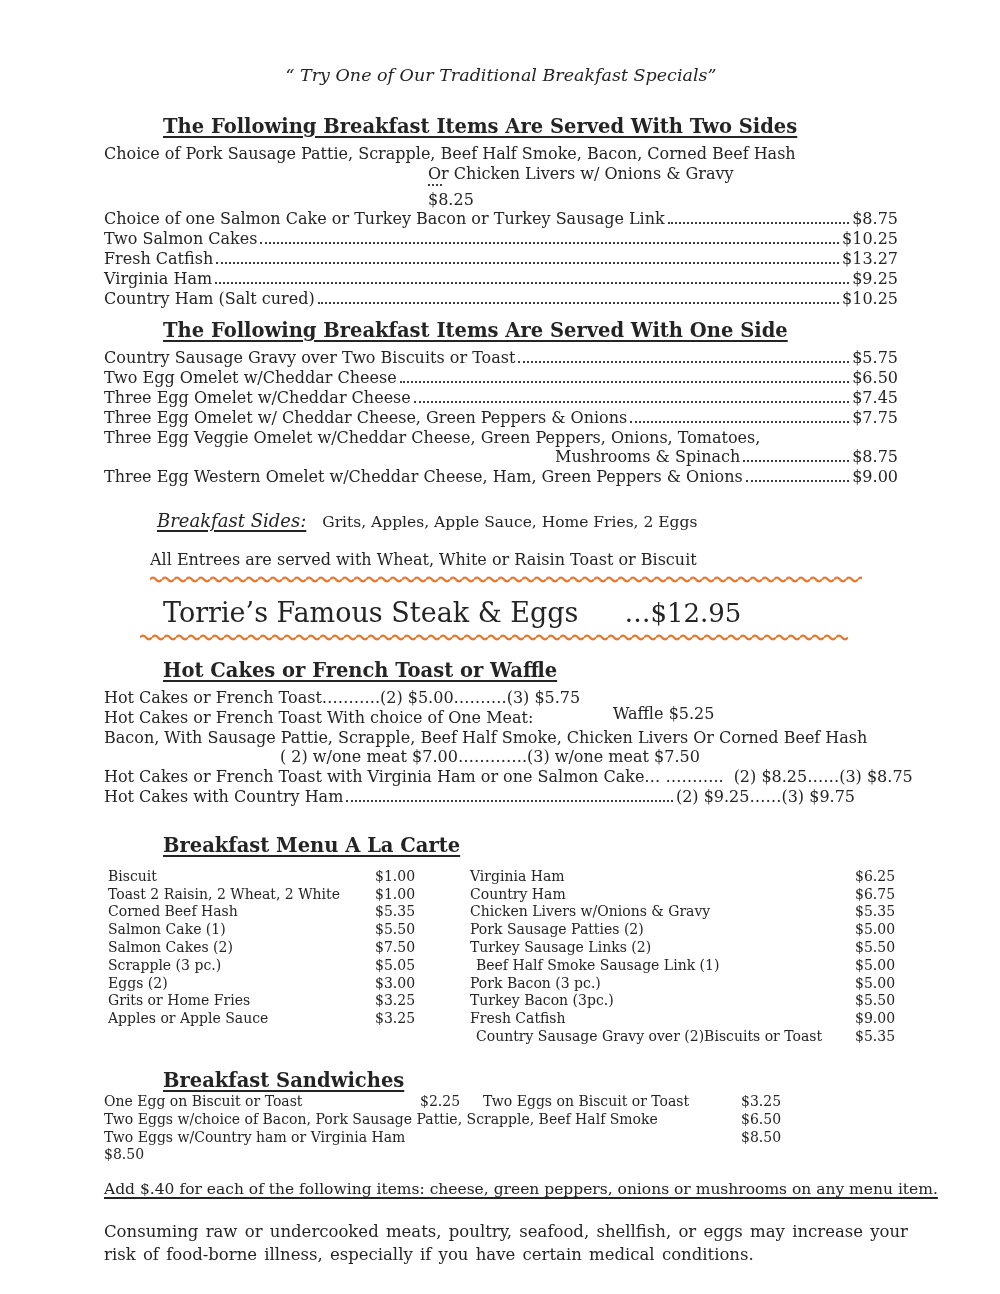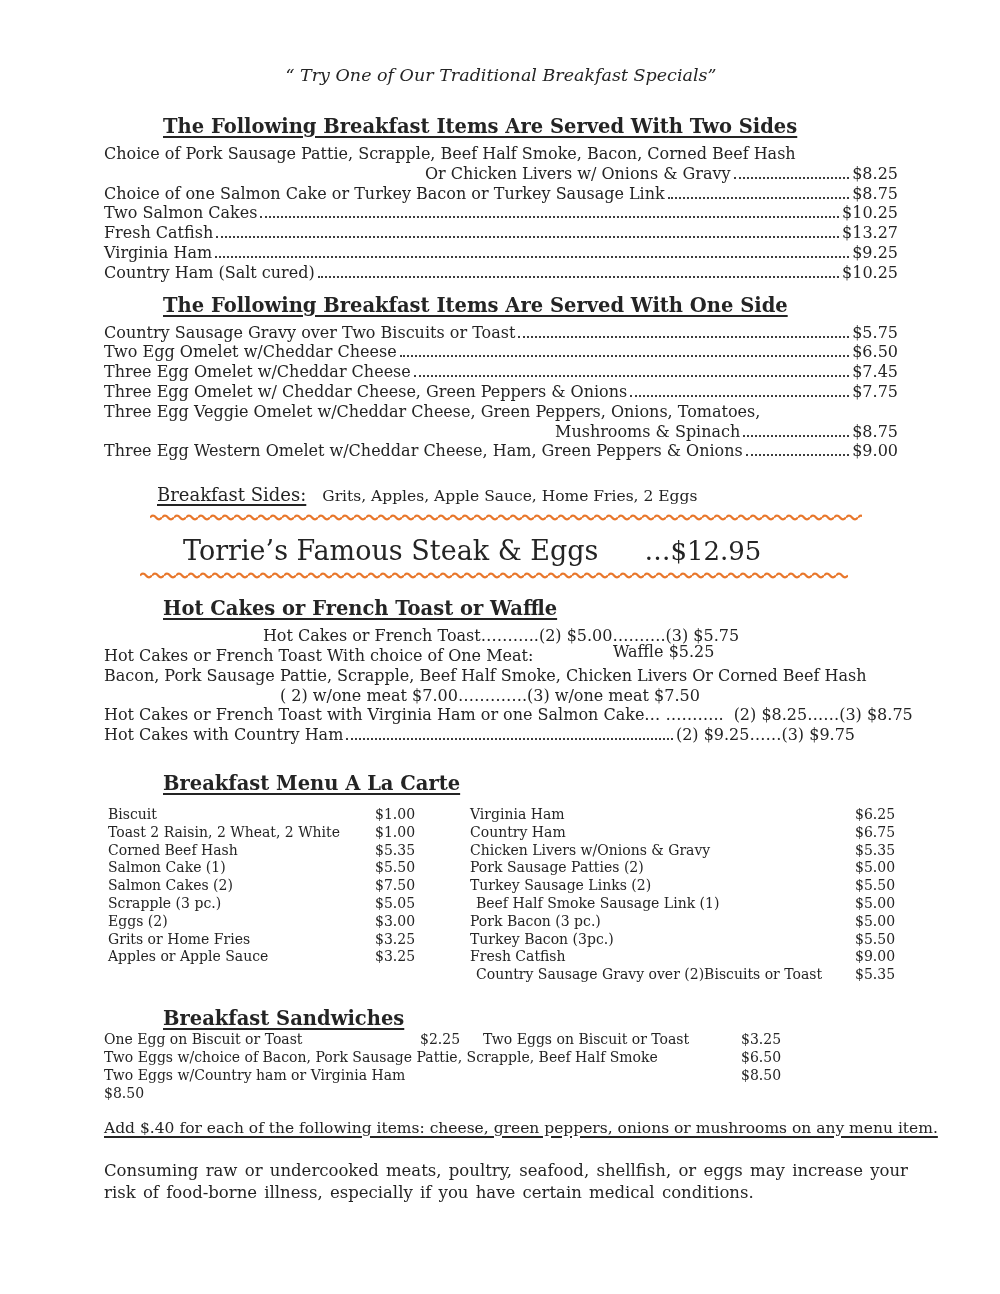--- a/index.html
+++ b/index.html
@@ -15,38 +15,38 @@
   .h-oneside  { margin-top:10px; }
   .h-hotcakes { margin-top:16px; }
   .h-alacarte { margin-top:26px; }
   .h-sandwich { margin-top:22px; }
 
   .items { margin-top:5px; }
   .line { font-size:16px; line-height:19.8px; white-space:nowrap; }
   .row  { display:flex; align-items:baseline; font-size:16px; line-height:19.8px; }
   .nm, .pr { white-space:nowrap; }
   .lead { flex:1; border-bottom:2px dotted #3d3d3d; margin:0 3px 4px 3px; min-width:14px; }
-  .ind-chicken { padding-left:321px; }
+  .ind-chicken { padding-left:321px;flex-direction:column; }
   .ind-mush    { padding-left:451px; }
 
   .sides-line { margin-top:22px; font-size:15.5px; line-height:23px; margin-left:53px; }
   .sides-label { font-size:18px; text-decoration:underline; text-underline-offset:3px;
-                 text-decoration-thickness:1.5px; margin-right:16px; }
+                 text-decoration-thickness:1.5px; margin-right:16px;font-style:italic; }
 
   .entrees-note { margin-top:15px; margin-left:46px; font-size:16px; line-height:21px; }
 
   .wave { display:block; }
   .wave1 { margin:5px 0 0 46px; }
   .wave2 { margin:3px 0 0 36px; }
 
   .steak { display:flex; align-items:baseline; margin:12px 0 0 59px; }
-  .steak-name  { font-size:27px; line-height:34px; white-space:nowrap;margin-left:20px; }
+  .steak-name  { font-size:27px; line-height:34px; white-space:nowrap; }
   .steak-price { font-size:26px; margin-left:46px; white-space:nowrap; }
 
-  .hc-line1 { position:relative;text-align:center; }
+  .hc-line1 { position:relative; }
   .hc-waffle { position:absolute; left:509px; top:16px; }
   .hc-ind { padding-left:176px; }
   .hc-row { display:flex; align-items:baseline; width:751px; font-size:16px; line-height:19.8px; }
   .hc-fill { flex:1; min-width:10px; }
 
   .alc-table { display:flex; margin-top:10px; font-size:14px; line-height:17.8px; }
   .alc-left  { width:366px; }
   .alc-right { width:428px; }
   .alc-row { display:flex; }
   .alc-name  { width:271px; padding-left:4px; white-space:nowrap; }
@@ -143,20 +143,21 @@
         <span class="lead"></span>
         <span class="pr">$9.00</span>
       </div>
     </div>
   </section>
 
   <div class="sides-line">
     <span class="sides-label">Breakfast Sides:</span><span>Grits, Apples, Apple Sauce, Home Fries, 2 Eggs</span>
   </div>
 
+  <div class="entrees-note">All Entrees are served with Wheat, White or Raisin Toast or Biscuit</div>
 
   <svg class="wave wave1" width="712" height="9" viewBox="0 0 712 9">
     <defs>
       <pattern id="wv" width="12" height="9" patternUnits="userSpaceOnUse">
         <path d="M0 4.5 Q3 0.8 6 4.5 Q9 8.2 12 4.5" fill="none" stroke="#E8772C" stroke-width="2.2"></path>
       </pattern>
     </defs>
     <rect width="712" height="9" fill="url(#wv)"></rect>
   </svg>
 
@@ -170,21 +171,21 @@
   </svg>
 
   <section>
     <h2 class="h h-hotcakes">Hot Cakes or French Toast or Waffle</h2>
     <div class="items">
       <div class="line hc-line1">
         <span>Hot Cakes or French Toast………..(2) $5.00……….(3) $5.75</span>
         <span class="hc-waffle">Waffle $5.25</span>
       </div>
       <div class="line">Hot Cakes or French Toast With choice of One Meat:</div>
-      <div class="line">Bacon, Pork Sausage Pattie, Scrapple, Beef Half Smoke, Chicken Livers Or Corned Beef Hash</div>
+      <div class="line">Bacon, With Sausage Pattie, Scrapple, Beef Half Smoke, Chicken Livers Or Corned Beef Hash</div>
       <div class="line hc-ind">( 2) w/one meat $7.00………….(3) w/one meat  $7.50</div>
       <div class="hc-row">
         <span class="nm">Hot Cakes or French Toast with Virginia Ham or one Salmon Cake… ………..</span>
         <span class="hc-fill"></span>
         <span class="pr">(2) $8.25……(3) $8.75</span>
       </div>
       <div class="hc-row">
         <span class="nm">Hot Cakes with Country Ham</span>
         <span class="lead"></span>
         <span class="pr">(2) $9.25……(3) $9.75</span>

